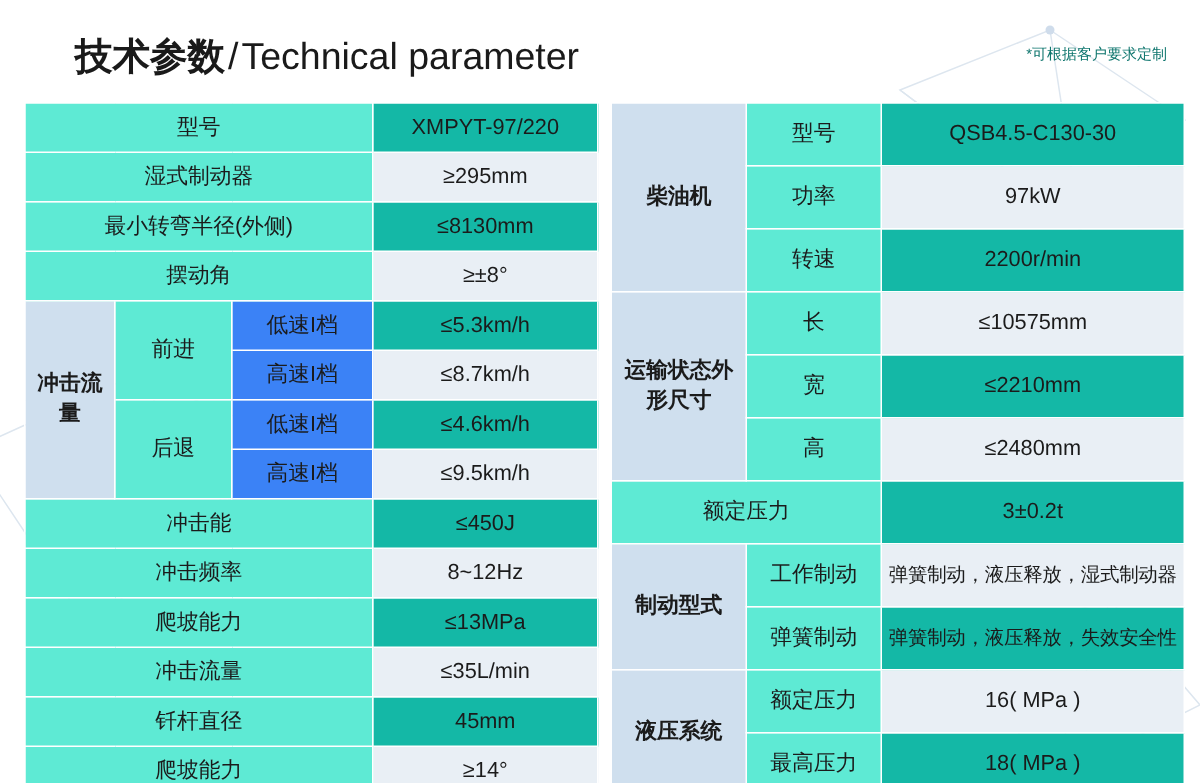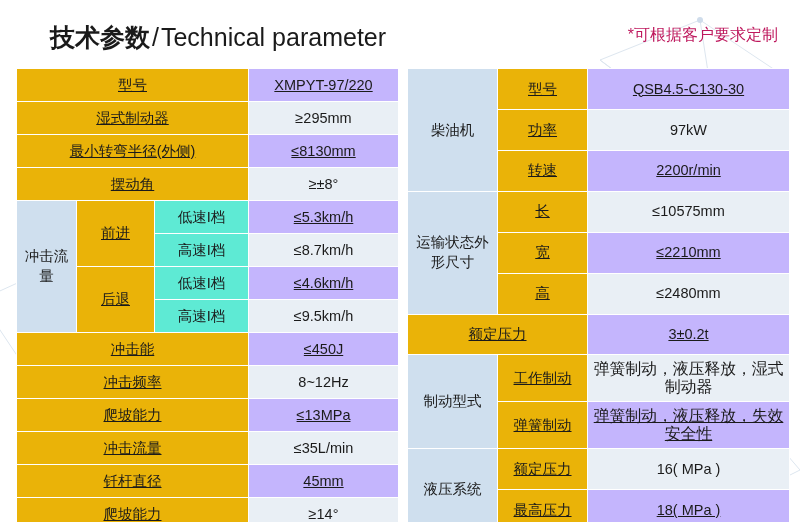--- a/index.html
+++ b/index.html
@@ -46,22 +46,22 @@
     font-weight: bold;
   }
   .title .sep {
     font-weight: normal;
     padding: 0 2px;
   }
   .title .en {
     font-weight: normal;
   }
   .note {
-    font-size: 16px;
-    color: #be185d;
+    font-size: 10px;
+    color: #0f766e;
     padding-bottom: 3px;
     white-space: nowrap;
   }
   .tables {
     display: flex;
     gap: 8px;
     margin-top: 10px;
   }
   table {
     border-collapse: collapse;
@@ -73,38 +73,37 @@
     border: 1px solid #ffffff;
     text-align: center;
     vertical-align: middle;
     font-size: 14.5px;
     color: #1b1b1b;
     height: 32px;
     padding: 0 2px;
     line-height: 1.15;
   }
   .lbl {
-    background: #eab308;
-    text-decoration: underline;
+    background: #5eead4;
   }
   .lbl-deep {
     background: #cfdfee;
+    font-weight: bold;
   }
   .val {
-    background: #c4b5fd;
-    text-decoration: underline;
+    background: #14b8a6;
   }
   .val-alt {
     background: #e9eff5;
   }
   .sub {
-    background: #5eead4;
+    background: #3b82f6;
   }
   .small {
-    font-size: 16px;
+    font-size: 13px;
     letter-spacing: -0.2px;
   }
   .vert {
     font-size: 14.5px;
     line-height: 1.35;
   }
 </style>
 </head>
 <body>
 

